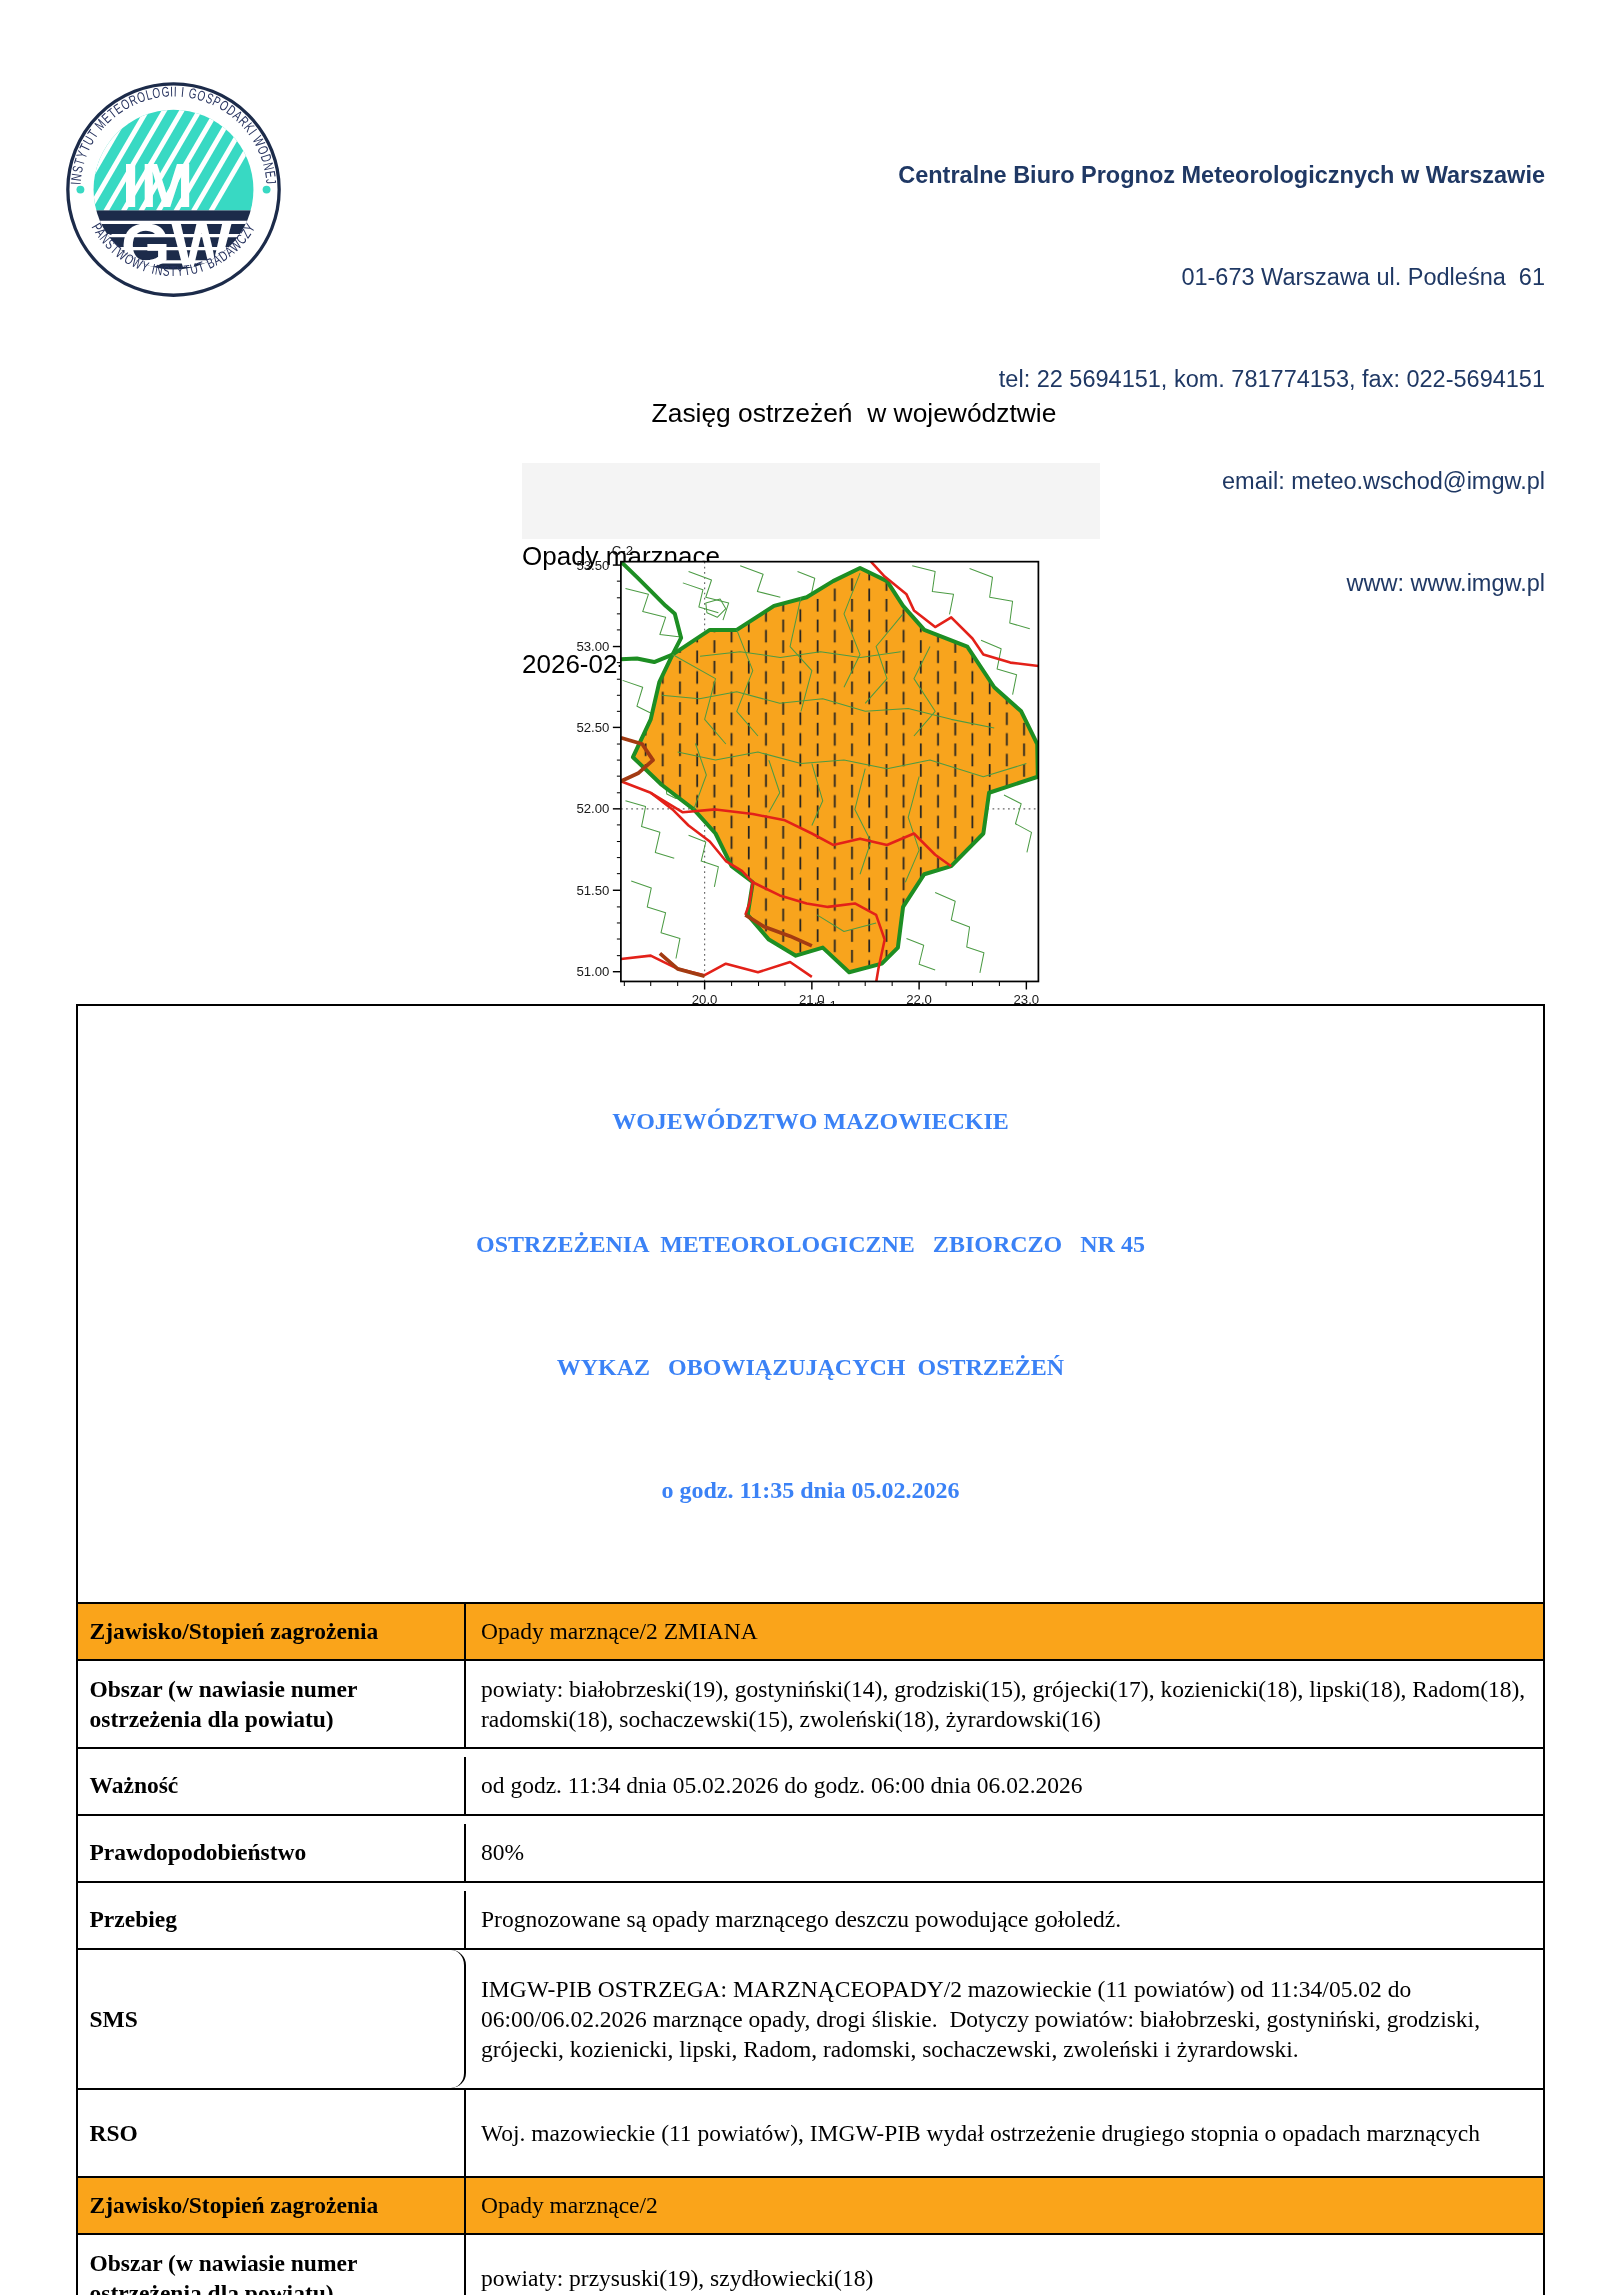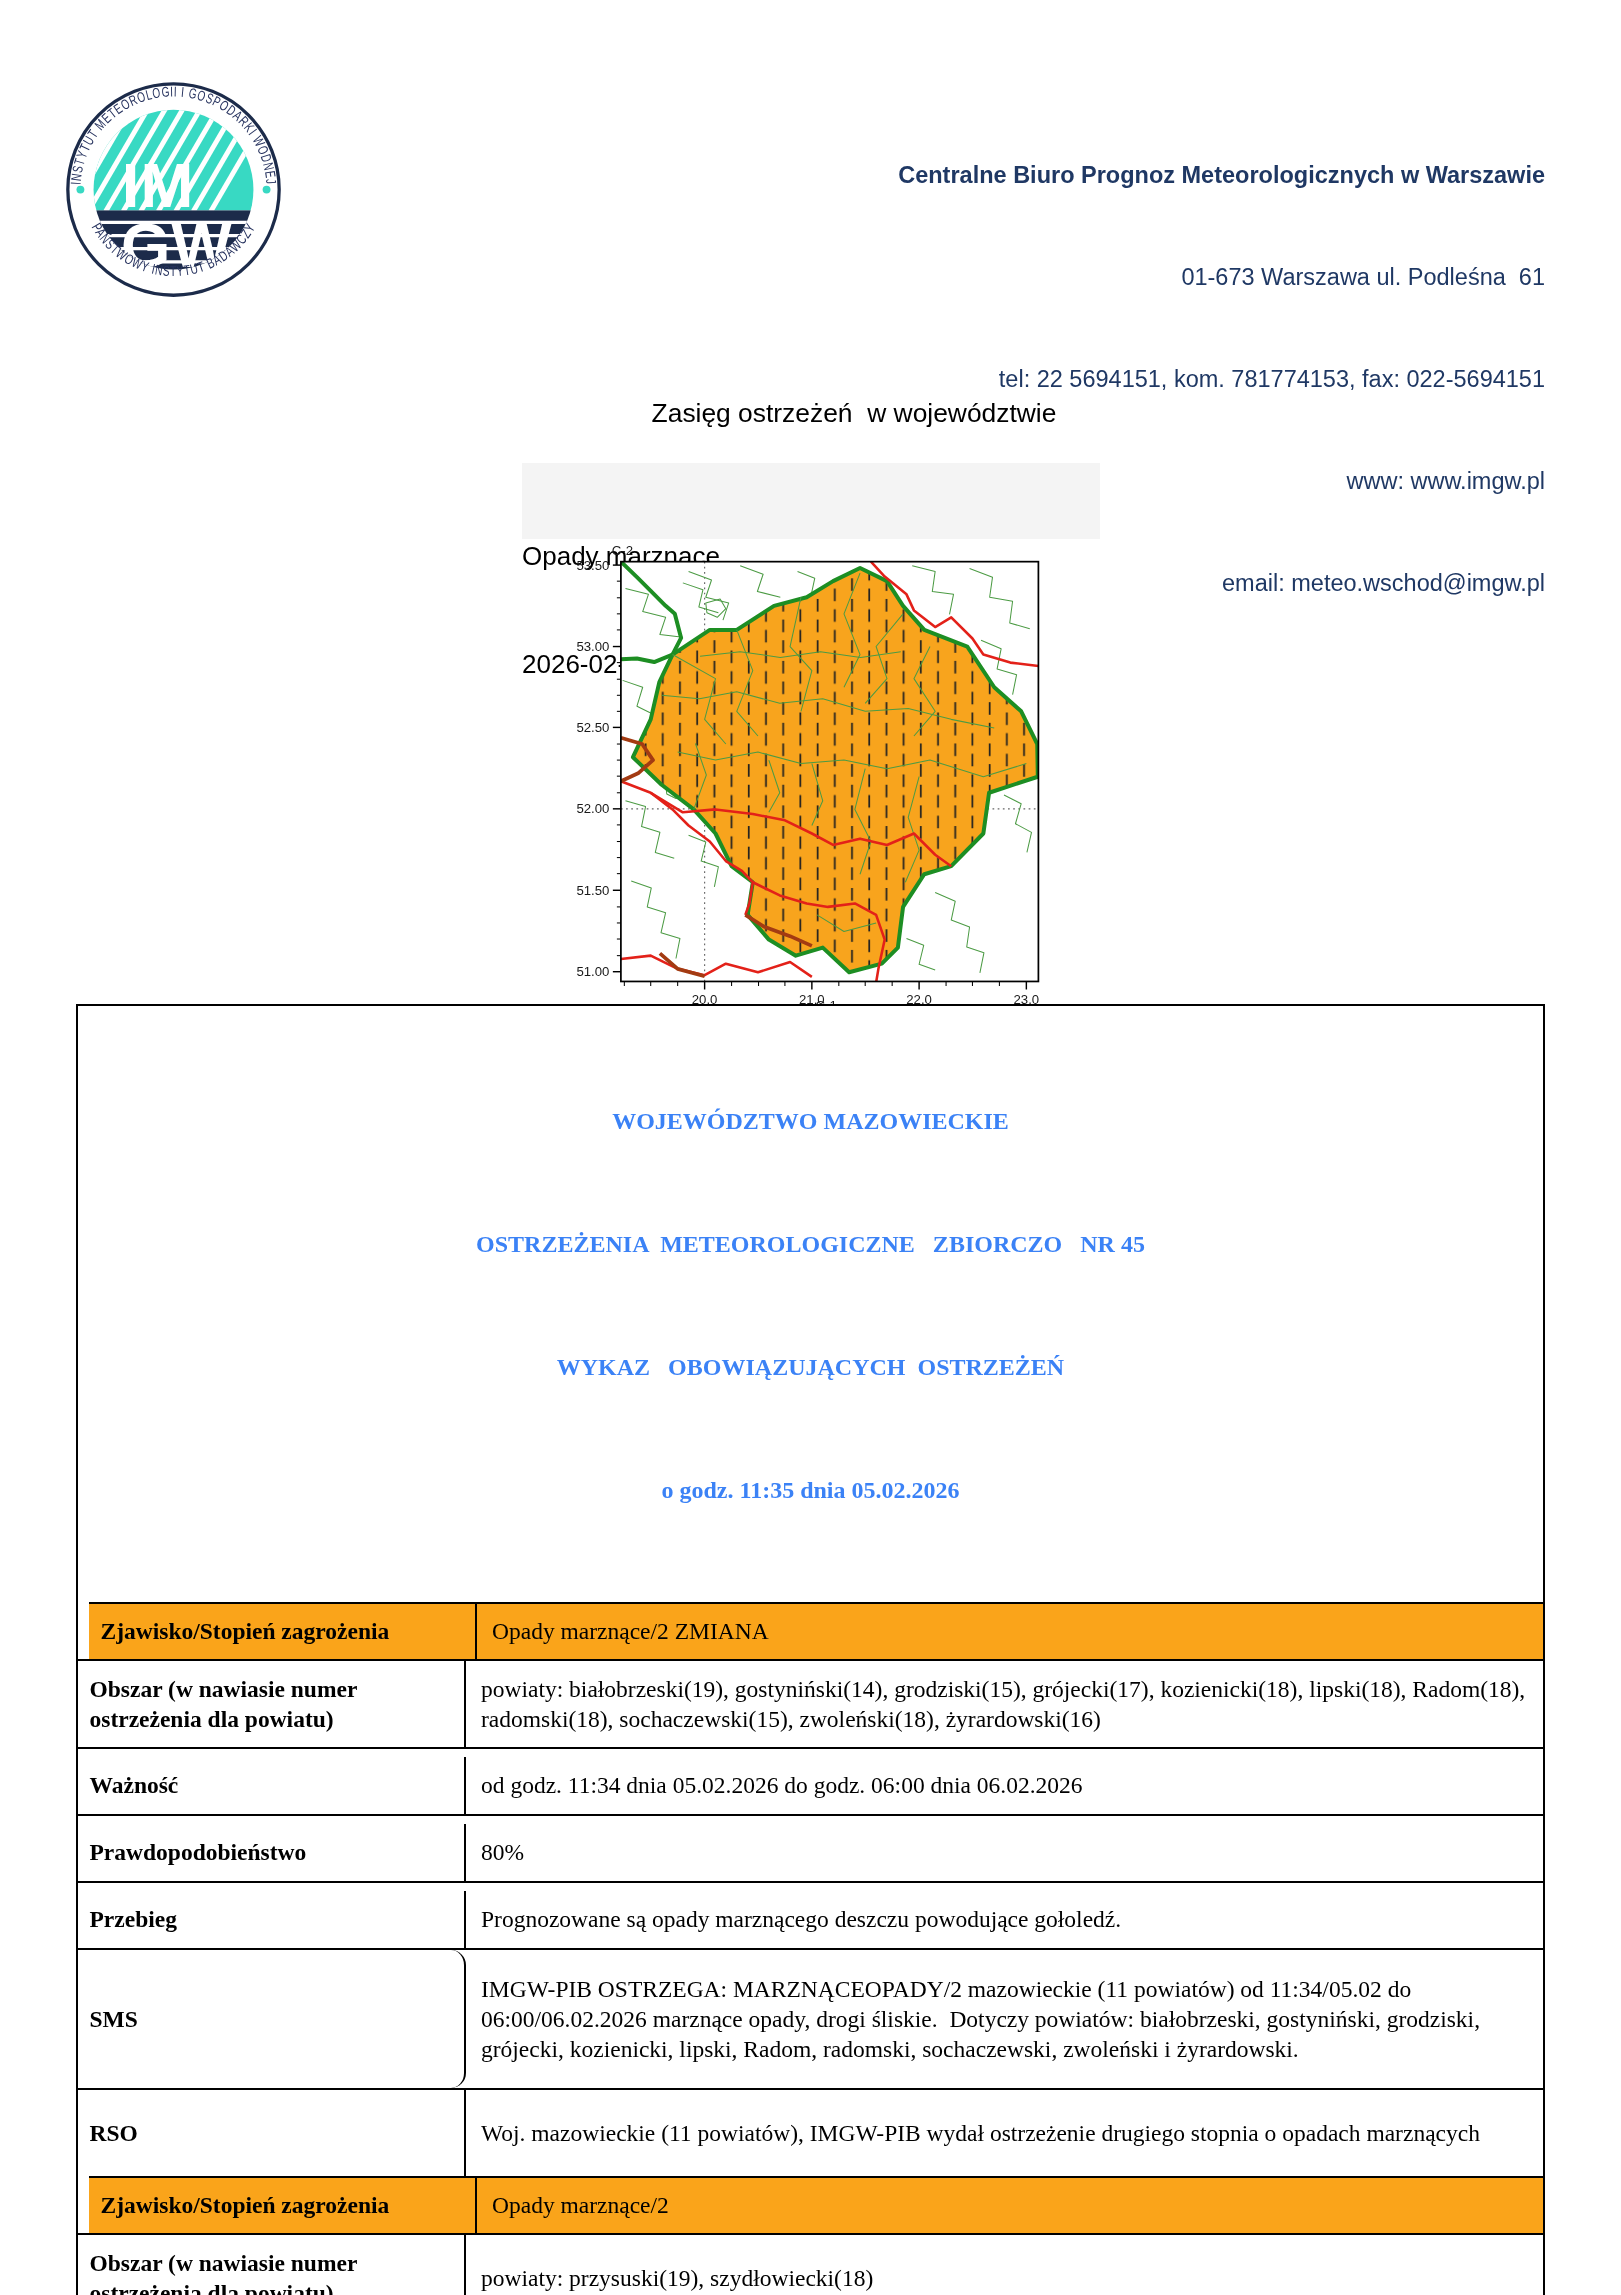--- a/index.html
+++ b/index.html
@@ -37,21 +37,21 @@
   .t-title{padding:12.6px 5.7px 9.2px;text-align:center;color:#3b82f6;
            font-weight:bold;font-size:24px;line-height:41px;white-space:pre-wrap;}
   .t-row{display:flex;border-top:2.9px solid #000;}
   .t-label{flex:0 0 388px;width:388px;border-right:2.3px solid #000;
            font-weight:bold;display:flex;align-items:center;
            padding:6.9px 8px 6.9px 11.5px;box-sizing:border-box;
            font-size:23.5px;line-height:30px;}
   .t-value{flex:1;display:flex;align-items:center;
            padding:6.9px 16px 6.9px 15px;box-sizing:border-box;
            font-size:23.5px;line-height:30px;white-space:pre-wrap;}
-  .r-header{background:#faa41a;margin-left:11px;}
+  .r-header{background:#faa41a;}
   .r-header .t-label,.r-header .t-value{min-height:55px;}
   .r-line  .t-label,.r-line  .t-value{min-height:57px;margin-top:8px;}
   .r-tall  .t-label,.r-tall  .t-value{min-height:86px;}
   .r-rso   .t-label,.r-rso   .t-value{min-height:86px;}
   .r-sms   .t-label,.r-sms   .t-value{min-height:138px;border-radius:15px;}
 
   
   .footer{top:2173px;right:77px;font-size:25px;}
 </style>
 </head>
@@ -101,22 +101,22 @@
       <text font-family="Liberation Sans, sans-serif" font-size="13" fill="#27335f" letter-spacing="1">
         <textPath href="#lb" startOffset="50%" text-anchor="middle" textLength="184" lengthAdjust="spacingAndGlyphs">PAŃSTWOWY INSTYTUT BADAWCZY</textPath>
       </text>
     </svg>
   </div>
 
   <div class="abs hdr">
     <div class="b">Centralne Biuro Prognoz Meteorologicznych w Warszawie</div>
     <div>01-673 Warszawa ul. Podleśna  61</div>
     <div>tel: 22 5694151, kom. 781774153, fax: 022-5694151</div>
+    <div>email: meteo.wschod@imgw.pl</div>
     <div>www: www.imgw.pl</div>
-    <div>email: meteo.wschod@imgw.pl</div>
   </div>
 
   <div class="abs sect">Zasięg ostrzeżeń  w województwie</div>
 
   <div class="abs cap">
     <div>Opady marznące</div>
     <div>2026-02-05 11:35</div>
   </div>
 
   <div class="abs mapwrap">

